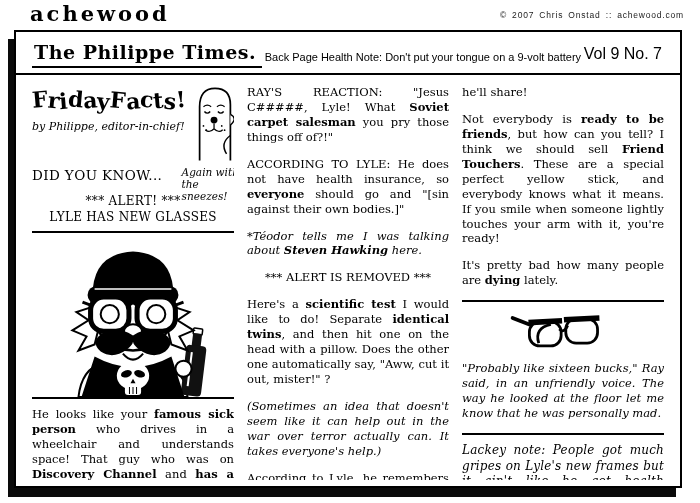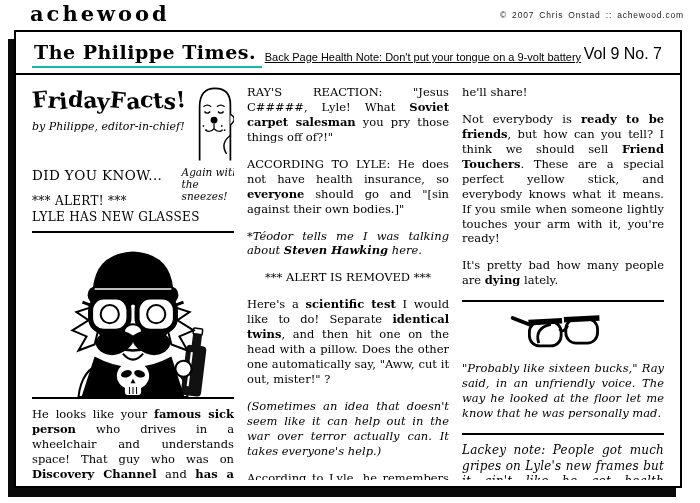--- a/index.html
+++ b/index.html
@@ -15,23 +15,23 @@
                font-size:8.5px; letter-spacing:0.8px; word-spacing:2px; color:#222; }
 
   
   .comic-frame { position:absolute; left:14px; top:30px; width:668px; height:458px;
                  background:#fff; border:2px solid #000; box-shadow:-6px 9px 0 0 #0a0a0a; }
 
   
   .masthead-row { display:flex; align-items:flex-end; height:43px;
                   padding:4px 14px 5px 16px; border-bottom:2px solid #000; }
   .masthead-title { font-weight:bold; font-size:19px; letter-spacing:0.5px;
-                    border-bottom:2px solid #14b8a6; padding:0 6px 3px 2px; white-space:nowrap; }
+                    border-bottom:2px solid #000000; padding:0 6px 3px 2px; white-space:nowrap; }
   .health-note { flex:1; text-align:center; font-family:"Liberation Sans", sans-serif;
-                 font-size:11px; padding-bottom:5px;text-decoration:underline; }
+                 font-size:11px; padding-bottom:5px; }
   .vol { font-family:"Liberation Sans", sans-serif; font-size:16px; padding-bottom:5px;
          padding-right:4px; white-space:nowrap; }
 
   
   .columns { position:absolute; left:0; right:0; top:45px; bottom:0;
              display:grid; grid-template-columns:1fr 1fr 1fr; gap:13px;
              padding:8px 16px 6px 16px; overflow:hidden; }
   .col { overflow:hidden; }
 
   .para { font-size:11.5px; line-height:1.3; text-align:justify; margin:0 0 12px 0; }
@@ -45,21 +45,21 @@
   
   .ff-head { display:flex; gap:4px; height:102px; }
   .ff-main { flex:1; overflow:visible; }
   .ff-title { font-size:22px; font-weight:bold; white-space:nowrap; margin:2px 0 7px 0; }
   .ff-title span { display:inline-block; }
   .byline { font-style:italic; font-size:11px; white-space:nowrap; margin-bottom:34px; }
   .dyk { font-size:13.5px; letter-spacing:0.4px; white-space:nowrap; }
   .ff-illo { width:56px; position:relative; }
   .sneeze { font-style:italic; font-size:10.5px; line-height:1.15; width:66px;
             margin-left:-8px; margin-top:1px; }
-  .alert-block { text-align:left; font-size:12px; line-height:1.35;
+  .alert-block { text-align:center; font-size:12px; line-height:1.35;
                  letter-spacing:0.3px; margin:6px 0 6px 0; }
   .lyle-svg { display:block; width:100%; height:156px; margin:2px 0 0 0; }
   .table-line { margin:0 0 9px 0; }
 
   
   .glasses-svg { display:block; margin:1px auto 9px auto; }
   .lackey-wrap { position:relative; }
 </style>
 </head>
 <body>

